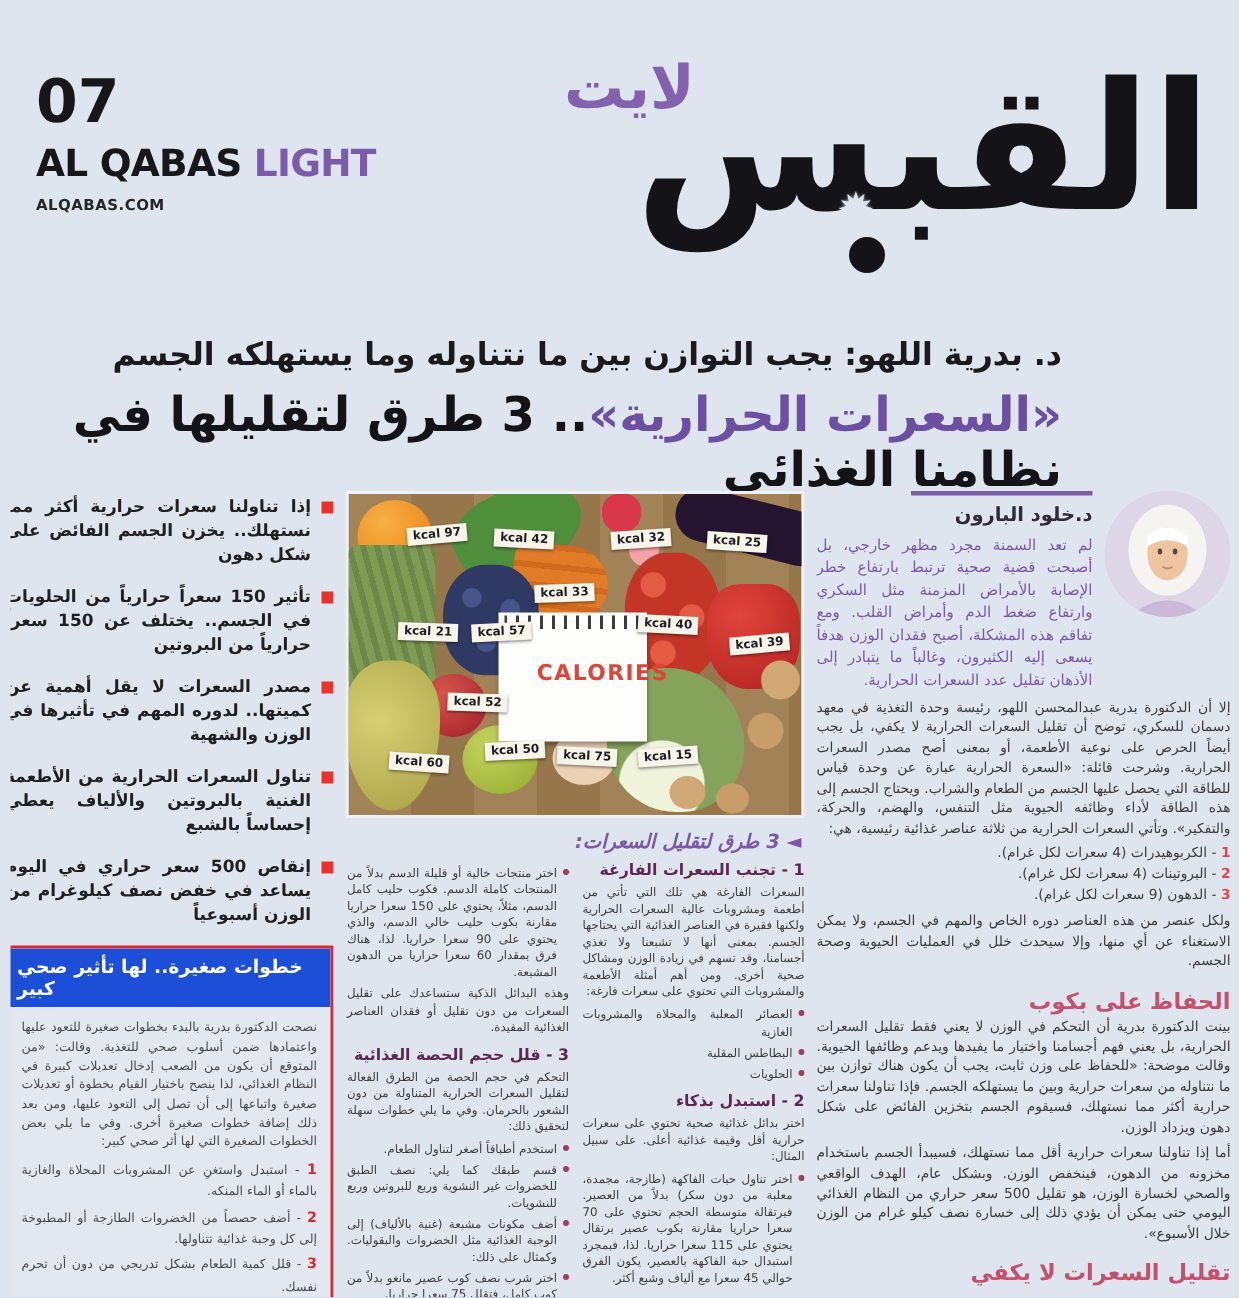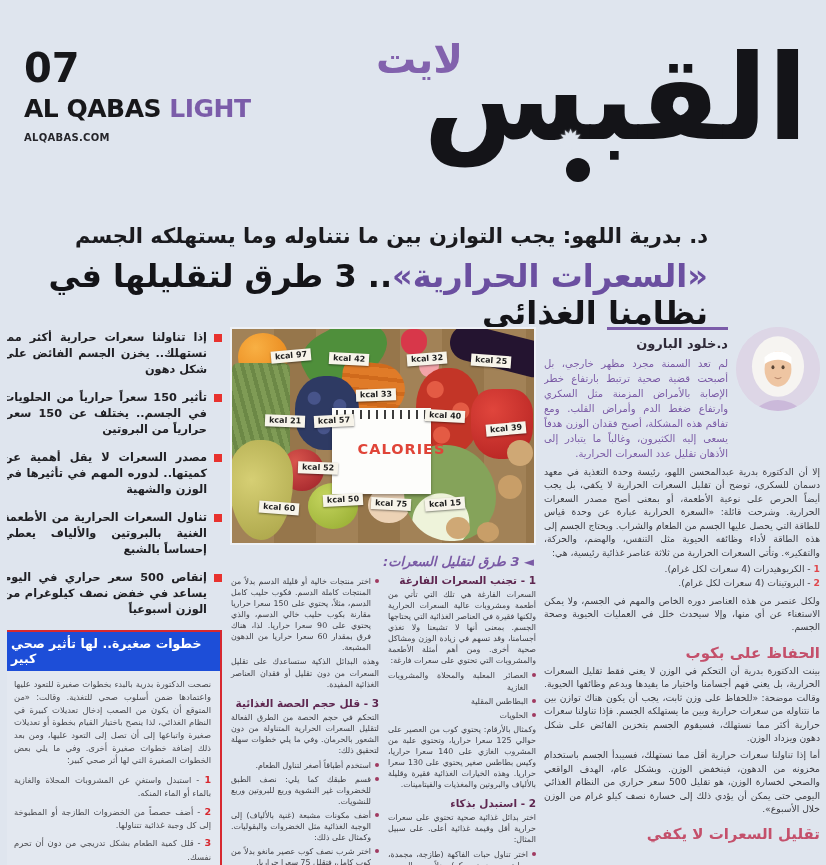--- a/index.html
+++ b/index.html
@@ -118,20 +118,21 @@
         <div class="author-text">
           <div class="top-rule"></div>
           <div class="author-name">د.خلود البارون</div>
           <div class="lead">لم تعد السمنة مجرد مظهر خارجي، بل أصبحت قضية صحية ترتبط بارتفاع خطر الإصابة بالأمراض المزمنة مثل السكري وارتفاع ضغط الدم وأمراض القلب. ومع تفاقم هذه المشكلة، أصبح فقدان الوزن هدفاً يسعى إليه الكثيرون، وغالباً ما يتبادر إلى الأذهان تقليل عدد السعرات الحرارية.</div>
         </div>
       </div>
       <p class="art-p">إلا أن الدكتورة بدرية عبدالمحسن اللهو، رئيسة وحدة التغذية في معهد دسمان للسكري، توضح أن تقليل السعرات الحرارية لا يكفي، بل يجب أيضاً الحرص على نوعية الأطعمة، أو بمعنى أصح مصدر السعرات الحرارية. وشرحت قائلة: «السعرة الحرارية عبارة عن وحدة قياس للطاقة التي يحصل عليها الجسم من الطعام والشراب. ويحتاج الجسم إلى هذه الطاقة لأداء وظائفه الحيوية مثل التنفس، والهضم، والحركة، والتفكير». وتأتي السعرات الحرارية من ثلاثة عناصر غذائية رئيسية، هي:</p>
       <div class="art-list">
         <div class="art-li"><span class="num">1</span><span> - الكربوهيدرات (4 سعرات لكل غرام).</span></div>
         <div class="art-li"><span class="num">2</span><span> - البروتينات (4 سعرات لكل غرام).</span></div>
+        <div class="art-li"><span class="num">3</span><span> - الدهون (9 سعرات لكل غرام).</span></div>
       </div>
       <p class="art-p">ولكل عنصر من هذه العناصر دوره الخاص والمهم في الجسم، ولا يمكن الاستغناء عن أي منها، وإلا سيحدث خلل في العمليات الحيوية وصحة الجسم.</p>
       <div class="art-h">الحفاظ على بكوب</div>
       <p class="art-p" style="margin-top:2px">بينت الدكتورة بدرية أن التحكم في الوزن لا يعني فقط تقليل السعرات الحرارية، بل يعني فهم أجسامنا واختيار ما يفيدها ويدعم وظائفها الحيوية. وقالت موضحة: «للحفاظ على وزن ثابت، يجب أن يكون هناك توازن بين ما نتناوله من سعرات حرارية وبين ما يستهلكه الجسم. فإذا تناولنا سعرات حرارية أكثر مما نستهلك، فسيقوم الجسم بتخزين الفائض على شكل دهون ويزداد الوزن.</p>
       <p class="art-p">أما إذا تناولنا سعرات حرارية أقل مما نستهلك، فسيبدأ الجسم باستخدام مخزونه من الدهون، فينخفض الوزن. وبشكل عام، الهدف الواقعي والصحي لخسارة الوزن، هو تقليل 500 سعر حراري من النظام الغذائي اليومي حتى يمكن أن يؤدي ذلك إلى خسارة نصف كيلو غرام من الوزن خلال الأسبوع».</p>
       <div class="art-h">تقليل السعرات لا يكفي</div>
 
     </div>
 
     <div class="col col-methods">
@@ -181,21 +182,20 @@
       <div class="methods-title">◄ 3 طرق لتقليل السعرات:</div>
 
       <div class="methods-cols">
 
         <div class="mcol">
           <div class="m-h" style="margin-top:0">1 - تجنب السعرات الفارغة</div>
           <p class="m-p">السعرات الفارغة هي تلك التي تأتي من أطعمة ومشروبات عالية السعرات الحرارية ولكنها فقيرة في العناصر الغذائية التي يحتاجها الجسم. بمعنى أنها لا تشبعنا ولا تغذي أجسامنا، وقد تسهم في زيادة الوزن ومشاكل صحية أخرى. ومن أهم أمثلة الأطعمة والمشروبات التي تحتوي على سعرات فارغة:</p>
           <div class="m-b"><span class="dot"></span><span>العصائر المعلبة والمحلاة والمشروبات الغازية</span></div>
           <div class="m-b"><span class="dot"></span><span>البطاطس المقلية</span></div>
           <div class="m-b"><span class="dot"></span><span>الحلويات</span></div>
-          <p class="m-p">وكمثال بالأرقام: يحتوي كوب من العصير على حوالي 125 سعرا حراريا، وتحتوي علبة من المشروب الغازي على 140 سعرا حراريا، وكيس بطاطس صغير يحتوي على 130 سعرا حراريا. وهذه الخيارات الغذائية فقيرة وقليلة بالألياف والبروتين والمغذيات والفيتامينات.</p>
           <div class="m-h">2 - استبدل بذكاء</div>
           <p class="m-p">اختر بدائل غذائية صحية تحتوي على سعرات حرارية أقل وقيمة غذائية أعلى. على سبيل المثال:</p>
           <div class="m-b"><span class="dot"></span><span>اختر تناول حبات الفاكهة (طازجة، مجمدة، معلبة من دون سكر) بدلاً من العصير. فبرتقالة متوسطة الحجم تحتوي على 70 سعرا حراريا مقارنة بكوب عصير برتقال يحتوي على 115 سعرا حراريا. لذا، فبمجرد استبدال حبة الفاكهة بالعصير، يكون الفرق حوالي 45 سعرا مع ألياف وشبع أكثر.</span></div>
         </div>
 
         <div class="mcol">
           <div class="m-b" style="margin-top:2px"><span class="dot"></span><span>اختر منتجات خالية أو قليلة الدسم بدلاً من المنتجات كاملة الدسم. فكوب حليب كامل الدسم، مثلاً، يحتوي على 150 سعرا حراريا مقارنة بكوب حليب خالي الدسم، والذي يحتوي على 90 سعرا حراريا. لذا، هناك فرق بمقدار 60 سعرا حراريا من الدهون المشبعة.</span></div>
           <p class="m-p">وهذه البدائل الذكية ستساعدك على تقليل السعرات من دون تقليل أو فقدان العناصر الغذائية المفيدة.</p>
           <div class="m-h">3 - قلل حجم الحصة الغذائية</div>
           <p class="m-p">التحكم في حجم الحصة من الطرق الفعالة لتقليل السعرات الحرارية المتناولة من دون الشعور بالحرمان. وفي ما يلي خطوات سهلة لتحقيق ذلك:</p>

